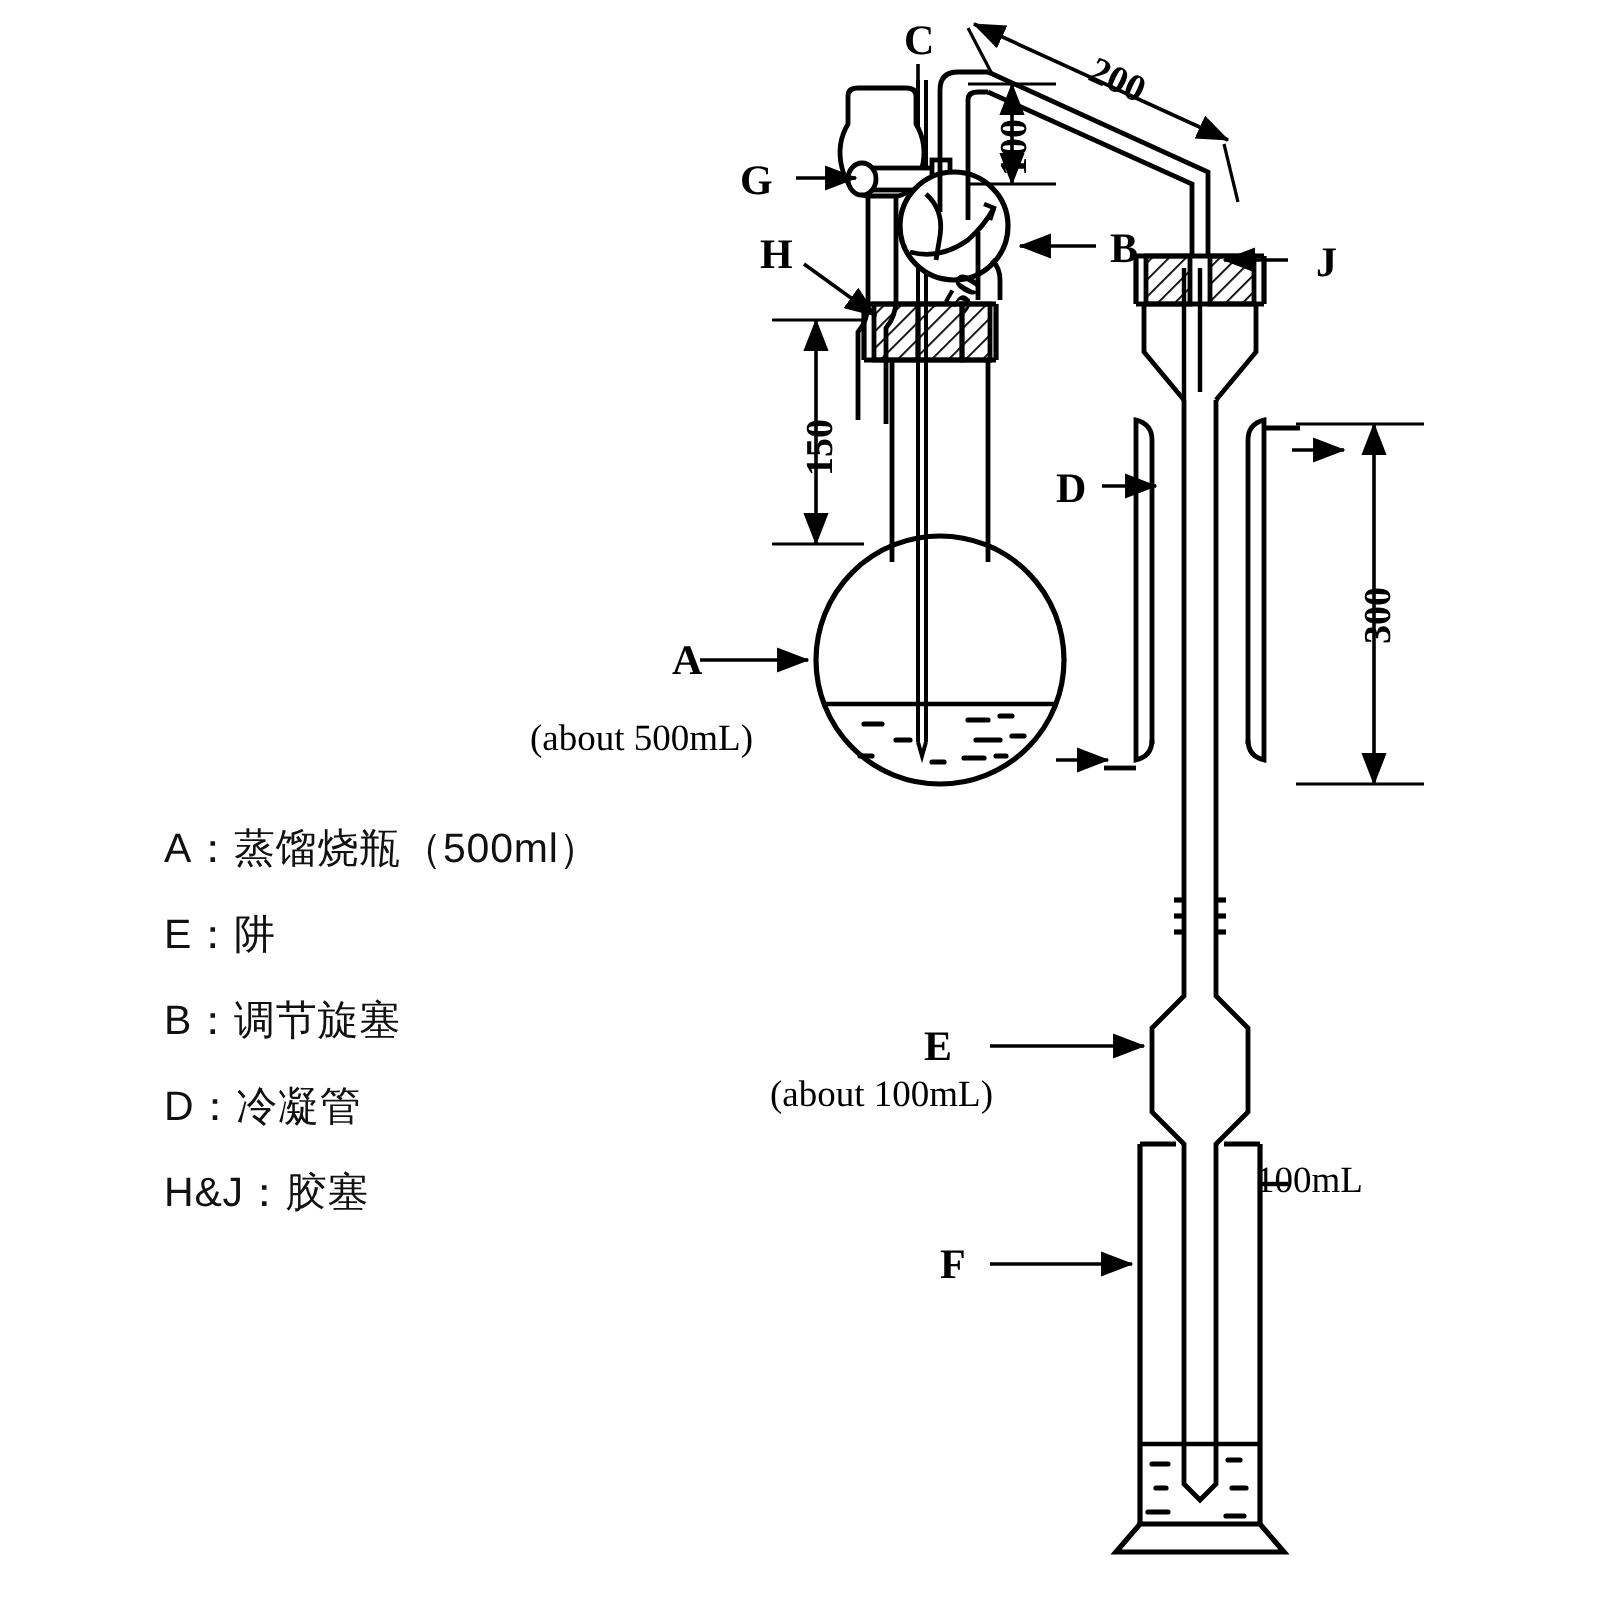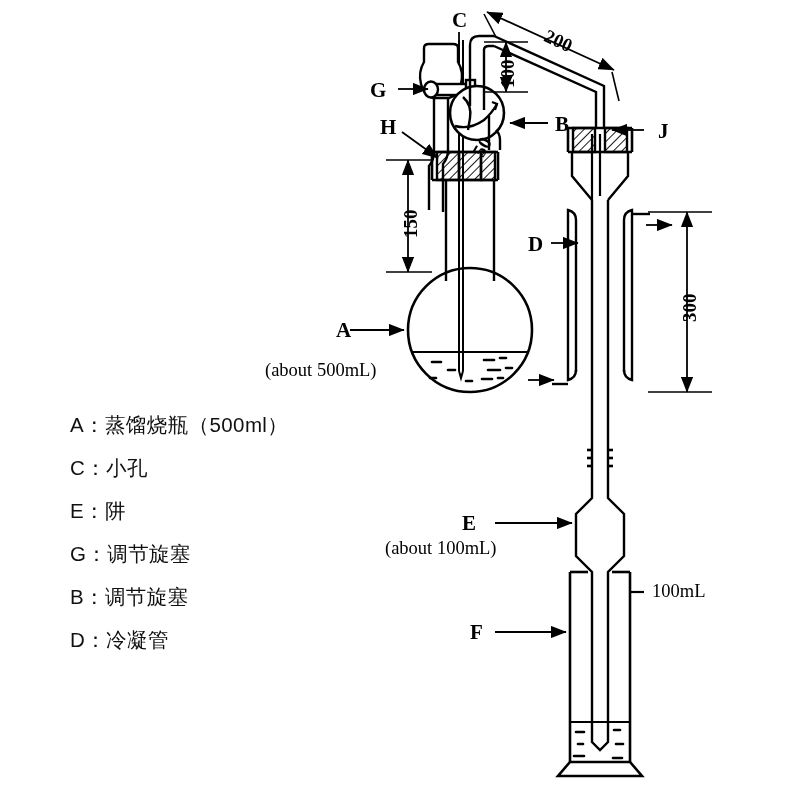--- a/index.html
+++ b/index.html
@@ -17,21 +17,21 @@
   }
   #apparatus-svg {
     position: absolute;
     left: 0;
     top: 0;
     width: 800px;
     height: 800px;
   }
   .legend {
     position: absolute;
-    left: 70px;
+    left: 82px;
     top: 404px;
     width: 330px;
   }
   .legend-item {
     font-family: "Liberation Sans", "DejaVu Sans", sans-serif;
     font-size: 20.5px;
     color: #111111;
     line-height: 1;
     height: 43px;
     display: flex;
@@ -258,30 +258,29 @@
   <div class="part-label" style="left:528px; top:232px;">D</div>
 
   <div class="part-label" style="left:462px; top:511px;">E</div>
   <div class="note-label" style="left:385px; top:538px;">(about 100mL)</div>
 
   <div class="part-label" style="left:470px; top:620px;">F</div>
   <div class="part-label" style="left:370px; top:78px;">G</div>
   <div class="part-label" style="left:380px; top:115px;">H</div>
   <div class="part-label" style="left:658px; top:119px;">J</div>
 
-  <div class="note-label" style="left:628px; top:581px;padding-left:24px;">100mL</div>
+  <div class="note-label" style="left:628px; top:581px;">100mL</div>
 
   <div class="dim-label" style="left:544px; top:30px; transform:rotate(25deg);">200</div>
   <div class="dim-label" style="left:497px; top:88px;"><span class="rot90" style="display:inline-block;">100</span></div>
   <div class="dim-label" style="left:473px; top:136px; transform:rotate(-60deg);">50</div>
   <div class="dim-label" style="left:400px; top:238px;"><span class="rot90" style="display:inline-block;">150</span></div>
   <div class="dim-label" style="left:679px; top:322px;"><span class="rot90" style="display:inline-block;">300</span></div>
 
   <div class="legend">
     <div class="legend-item">A：蒸馏烧瓶（500ml）</div>
-    <div class="legend-item">C：小孔</div>
     <div class="legend-item">E：阱</div>
-    <div class="legend-item">G：调节旋塞</div>
     <div class="legend-item">B：调节旋塞</div>
     <div class="legend-item">D：冷凝管</div>
+    <div class="legend-item">H&amp;J：胶塞</div>
   </div>
 
 </div>
 
 </body></html>

